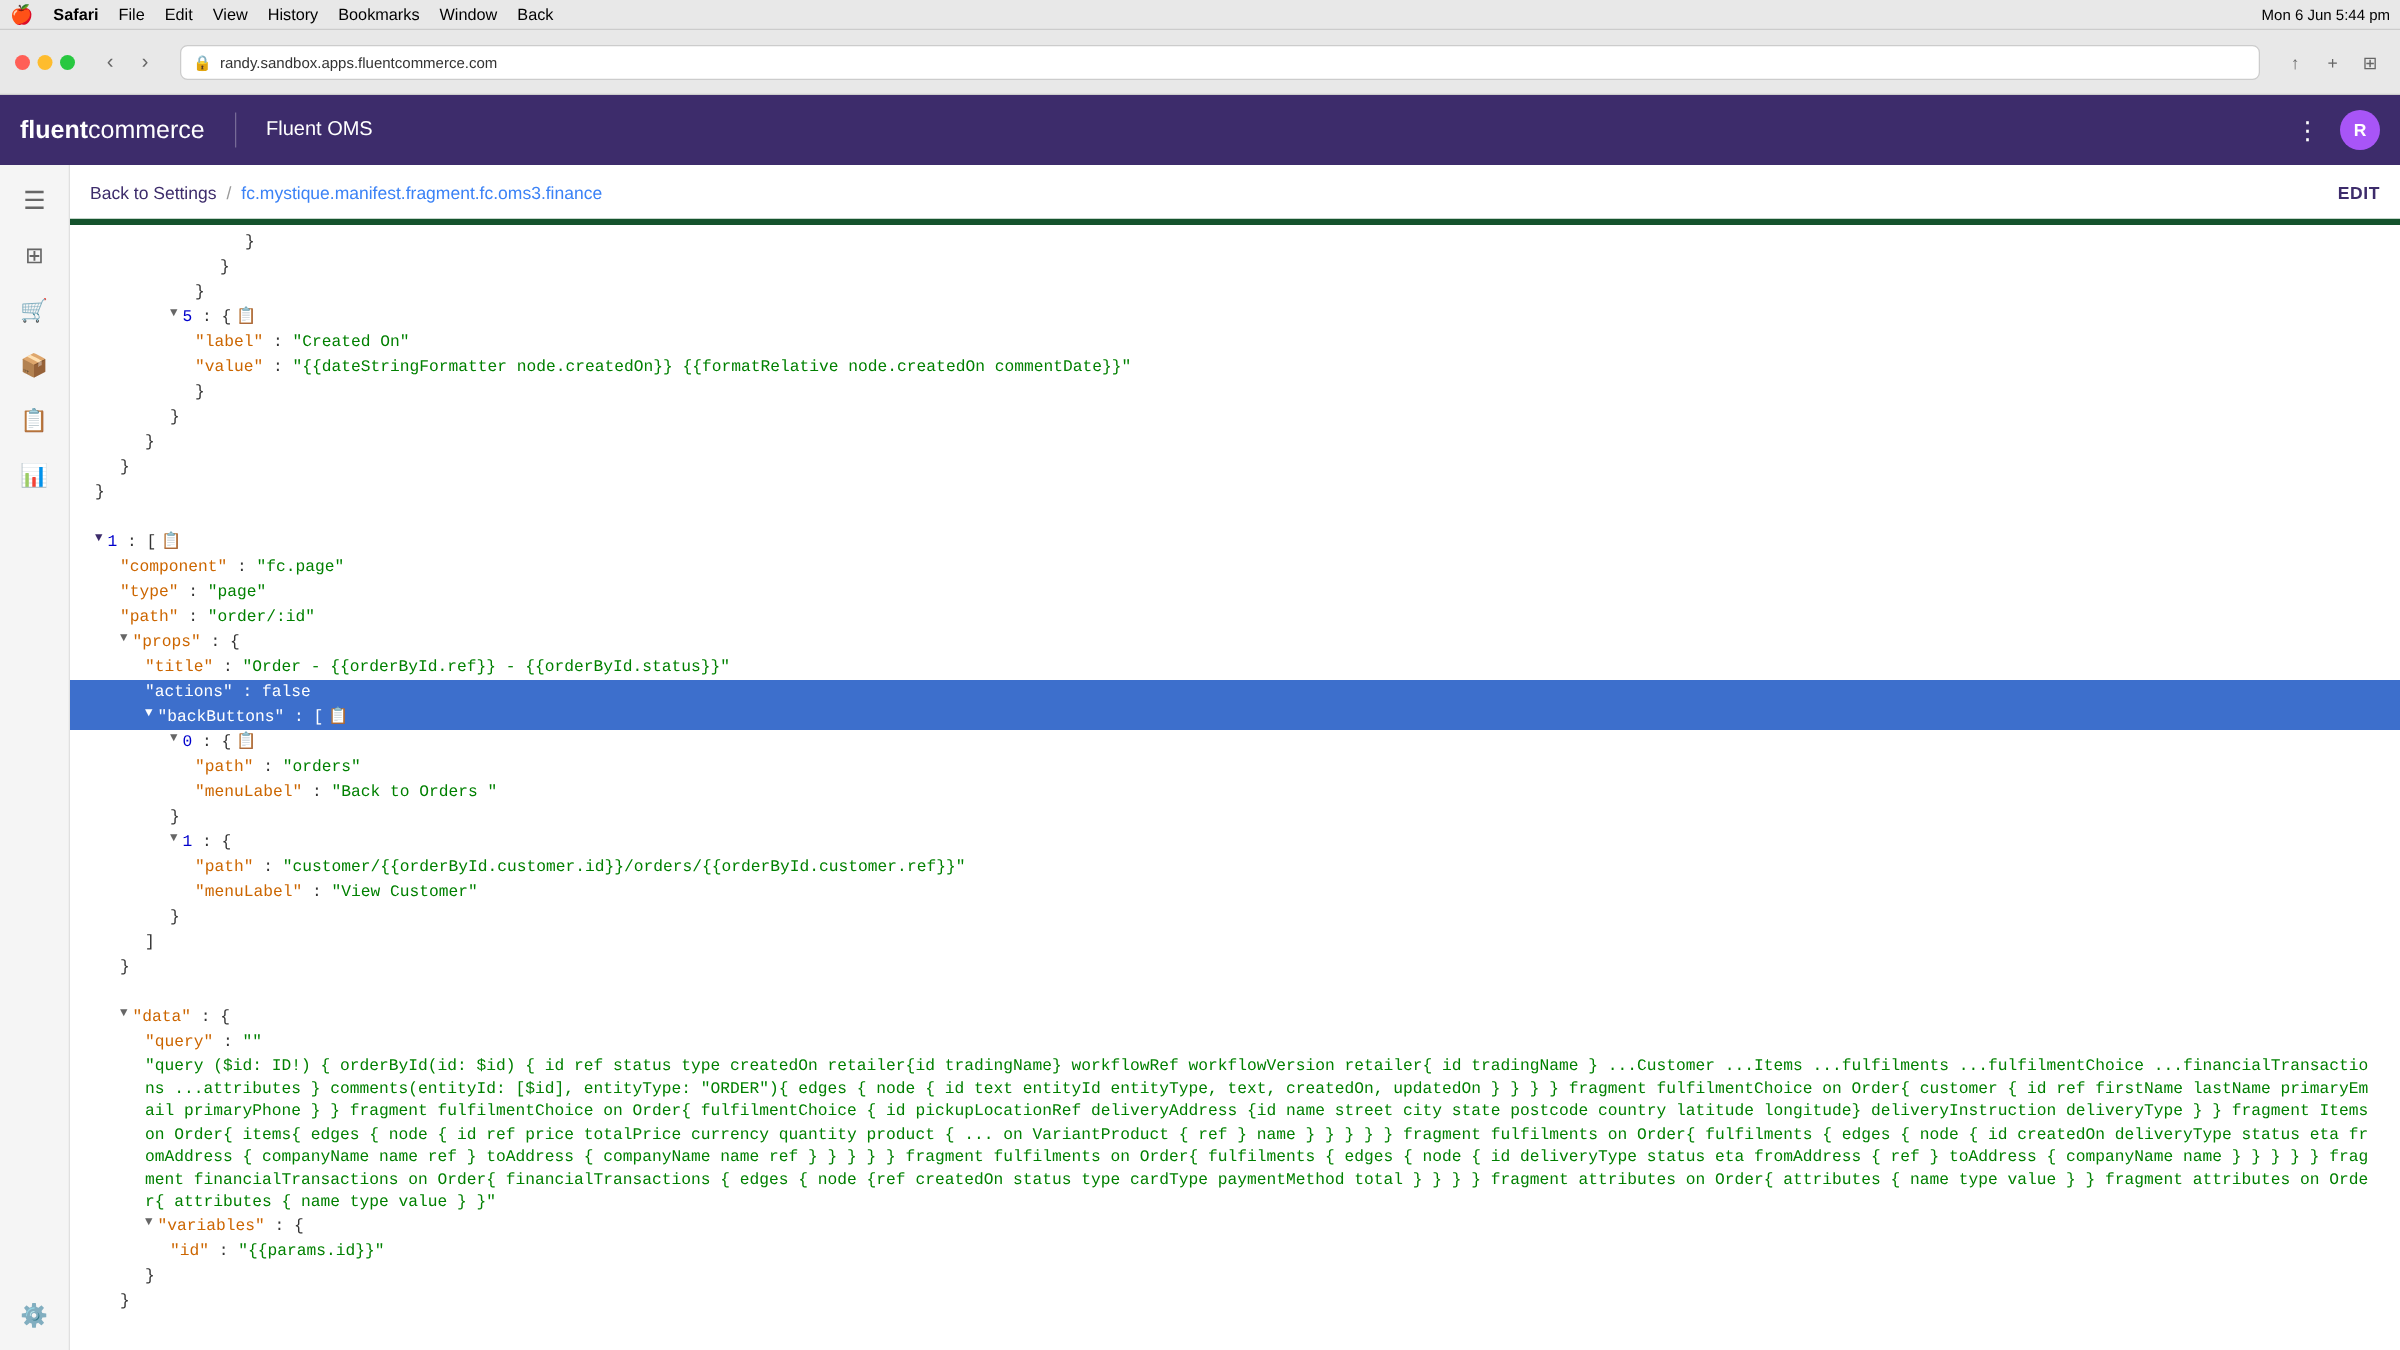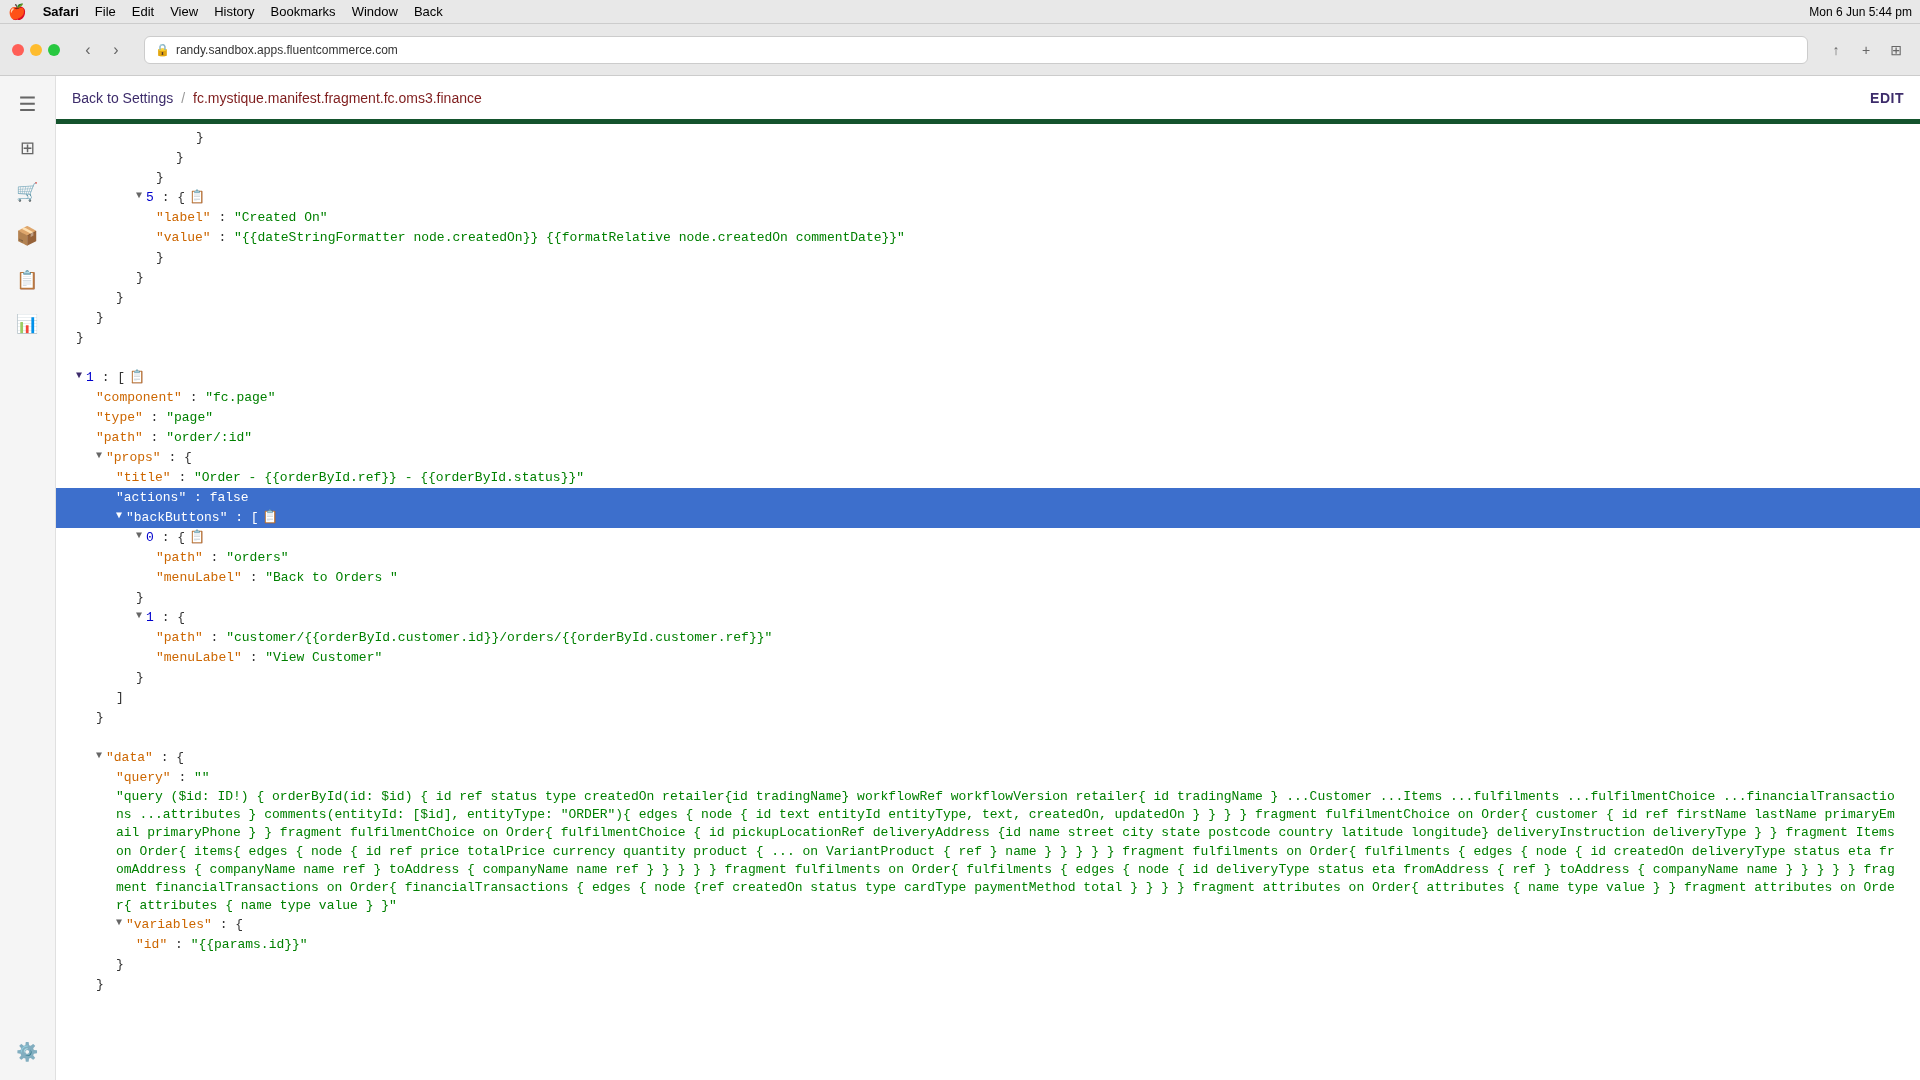--- a/index.html
+++ b/index.html
@@ -72,21 +72,21 @@
     .sidebar-menu-btn { width: 40px; height: 40px; display: flex; align-items: center; justify-content: center; cursor: pointer; color: #666; font-size: 20px; }
 
     
     .content-area { flex: 1; display: flex; flex-direction: column; overflow: hidden; background: white; }
 
     
     .page-header { height: 48px; border-bottom: 5px solid #14532d; display: flex; align-items: center; padding: 0 16px; gap: 8px; background: white; }
     .breadcrumb { display: flex; align-items: center; gap: 8px; }
     .breadcrumb-link { color: #3d2c6b; font-size: 14px; text-decoration: none; cursor: pointer; }
     .breadcrumb-sep { color: #999; font-size: 14px; }
-    .breadcrumb-current { color: #7f1d1d; font-size: 14px; }
+    .breadcrumb-current { color: #3b82f6; font-size: 14px; }
     .page-header-spacer { flex: 1; }
     .edit-btn { color: #3d2c6b; font-size: 14px; font-weight: 600; background: none; border: none; cursor: pointer; letter-spacing: 0.5px; }
 
     
     .code-area { flex: 1; overflow-y: auto; background: white; display: flex; }
     .code-content { flex: 1; padding: 4px 0; font-family: 'Monaco', 'Menlo', 'Courier New', monospace; font-size: 13px; line-height: 1.5; overflow-x: auto; }
 
     .code-line { display: flex; align-items: flex-start; min-height: 20px; padding: 0 8px; white-space: pre; }
     .code-line.selected { background: #3d6fcc; color: white !important; }
     .code-line.selected * { color: white !important; }
@@ -143,20 +143,30 @@
   </div>
   <div class="browser-actions">
     <button class="browser-action-btn">↑</button>
     <button class="browser-action-btn">+</button>
     <button class="browser-action-btn">⊞</button>
   </div>
 </div>
 
 <div class="app-shell">
 
+  <div class="app-header">
+    <div class="app-logo">
+      <span class="logo-text"><span style="font-weight:700;">fluent</span>commerce</span>
+    </div>
+    <div class="app-name-divider"></div>
+    <span class="app-name">Fluent OMS</span>
+    <div class="header-spacer"></div>
+    <button class="header-more">⋮</button>
+    <div class="header-avatar">R</div>
+  </div>
 
   <div class="main-layout">
 
     <div class="sidebar">
       <div class="sidebar-menu-btn">☰</div>
       <div class="sidebar-item">⊞</div>
       <div class="sidebar-item">🛒</div>
       <div class="sidebar-item">📦</div>
       <div class="sidebar-item">📋</div>
       <div class="sidebar-item">📊</div>

